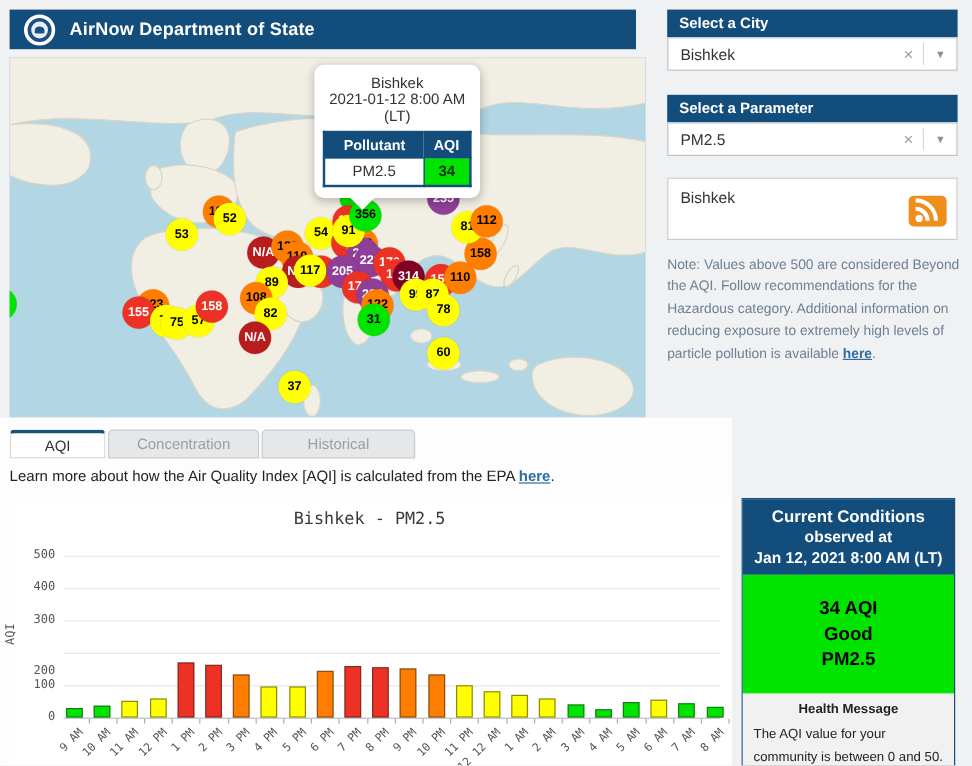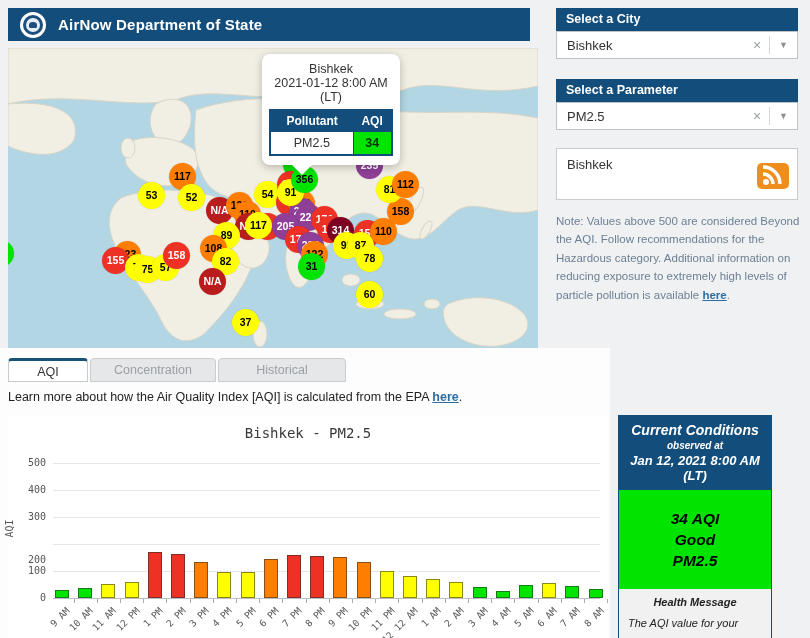--- a/index.html
+++ b/index.html
@@ -79,25 +79,25 @@
   .ytick { position:absolute; width:36px; text-align:right; font-size:10px; color:#555; }
   #y-axis-title { position:absolute; left:-8px; top:108px; font-size:10px; color:#555;
     transform:rotate(-90deg); }
   .bar { position:absolute; width:14px; border:1px solid rgba(40,40,40,.55); }
   .xtick { position:absolute; width:1px; height:4px; background:#aab; top:184px; }
   .xlabel { position:absolute; width:70px; text-align:right; font-size:9.5px; color:#555;
     transform:rotate(-45deg); transform-origin:top right; top:190px; }
   #baseline { position:absolute; left:45px; width:547px; height:1px; background:#b9bec4; top:183px; }
 
   
-  #conditions { left:618px; top:415px; width:154px; height:223px; background:#fff;
-    border:1px solid #124d7b;font-style:italic; }
+  #conditions { left:618px; top:415px; width:178px; height:223px; background:#fff;
+    border:1px solid #124d7b; }
   #cond-head { background:#124d7b; color:#fff; text-align:center; padding:6px 4px 7px; }
   #cond-head .l1 { font-size:14px; font-weight:bold; }
-  #cond-head .l2 { font-size:10px; font-weight:bold; margin-top:2px; }
+  #cond-head .l2 { font-size:13px; font-weight:bold; margin-top:2px; }
   #cond-head .l3 { font-size:13px; font-weight:bold; margin-top:2px; }
   #cond-aqi { background:#00e400; color:#000; text-align:center; padding:17px 4px 16px; }
   #cond-aqi div { font-size:15.5px; font-weight:bold; margin:3px 0; }
   #cond-health { background:#f1f1f1; padding:7px 9px; color:#222; }
   #cond-health .hm-title { text-align:center; font-size:11px; font-weight:bold; margin-bottom:6px; }
   #cond-health .hm-body { font-size:11px; line-height:1.75; }
 </style>
 </head>
 <body>
 
@@ -130,21 +130,21 @@
         <ellipse cx="392" cy="266" rx="16" ry="5"></ellipse>
         <ellipse cx="424" cy="256" rx="8" ry="5"></ellipse>
         <ellipse cx="408" cy="152" rx="5" ry="14" transform="rotate(25 408 152)"></ellipse>
         <ellipse cx="418" cy="182" rx="4" ry="10" transform="rotate(30 418 182)"></ellipse>
         <path d="M440,256 C466,244 502,250 516,266 C526,280 516,294 490,298 C464,300 444,290 437,274 C434,264 435,260 440,256 Z"></path>
       </g>
     </svg>
 
     <div id="markers-layer">
         <div class="marker c-orange" style="left: 161px; top: 115px;">117</div>
-        <div class="marker c-yellow" style="left: 170px; top: 136px;">52</div>
+        <div class="marker c-yellow" style="left: 170px; top: 121px;">52</div>
         <div class="marker c-yellow" style="left: 130px; top: 134px;">53</div>
         <div class="marker c-yellow" style="left: 246px; top: 133px;">54</div>
         <div class="marker c-na" style="left: 198px; top: 149px;">N/A</div>
         <div class="marker c-orange" style="left: 218px; top: 144px;">128</div>
         <div class="marker c-orange" style="left: 226px; top: 153px;">110</div>
         <div class="marker c-red" style="left: 246px; top: 165px;"></div>
         <div class="marker c-na" style="left: 227px; top: 165px;">N/A</div>
         <div class="marker c-yellow" style="left: 237px; top: 164px;">117</div>
         <div class="marker c-yellow" style="left: 205px; top: 174px;">89</div>
         <div class="marker c-orange" style="left: 192px; top: 187px;">108</div>

